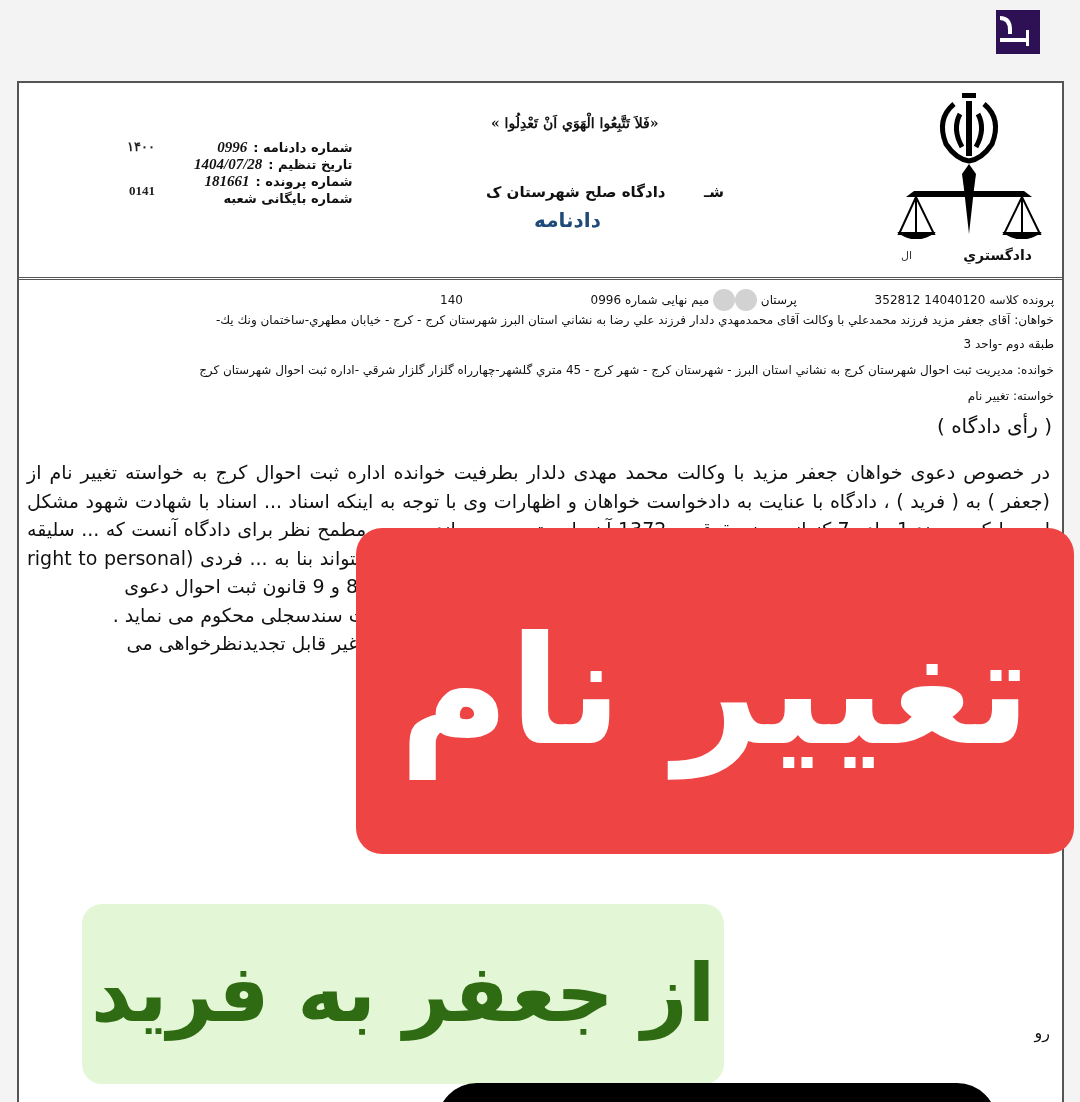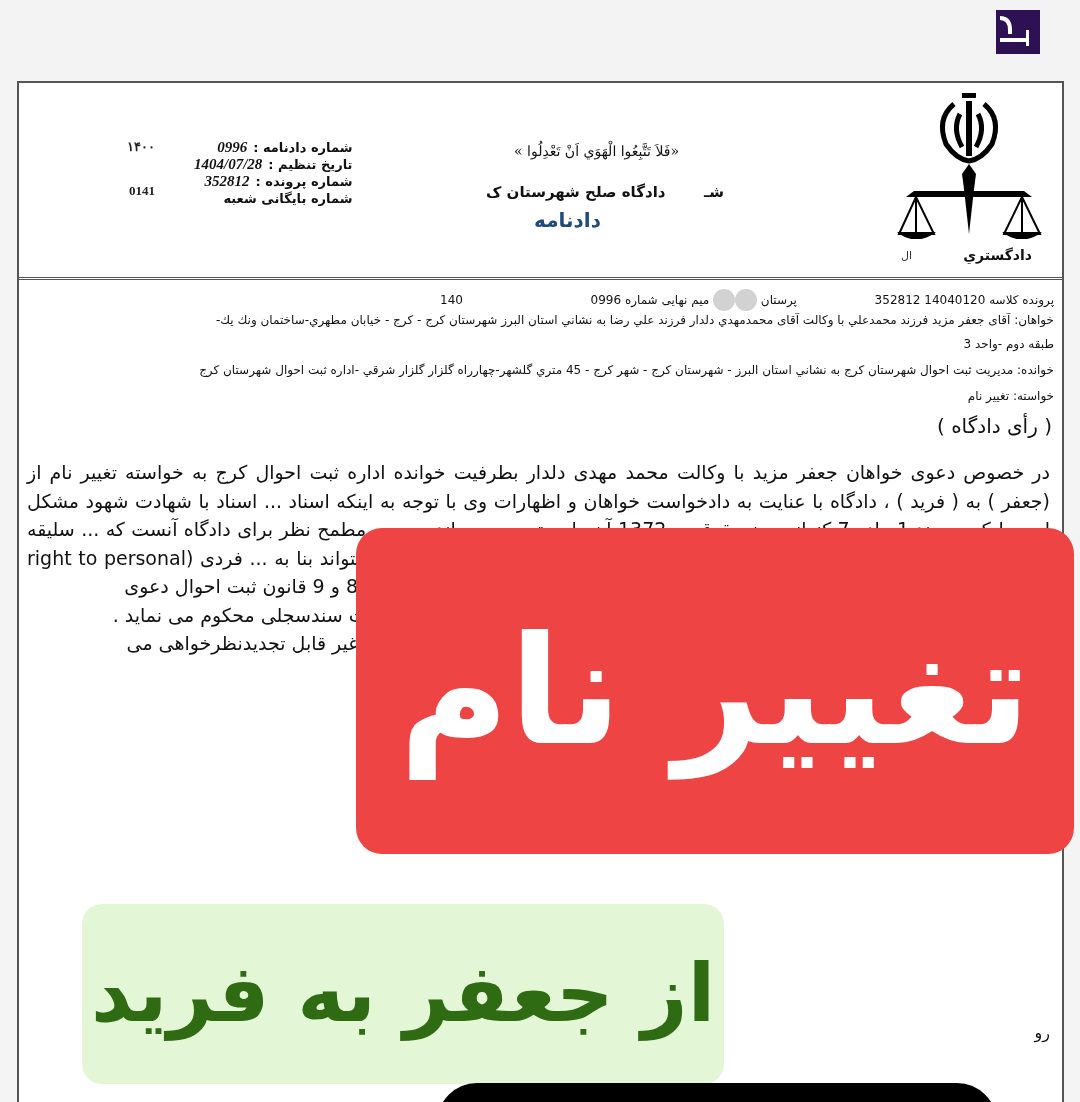--- a/index.html
+++ b/index.html
@@ -26,22 +26,22 @@
   }
   .emblem { position: absolute; right: 18px; top: 6px; width: 150px; height: 150px; }
   .emblem svg { width: 150px; height: 150px; display: block; }
   .judiciary {
     position: absolute; right: 30px; top: 164px; direction: rtl;
     font-size: 14px; font-weight: bold; margin-left: 48px;
   }
   .judiciary-mark { position: absolute; right: 150px; top: 166px; font-size: 11px; color: #333; }
 
   .verse {
-    position: absolute; left: 495px; top: 32px; direction: rtl;
-    font-family: "DejaVu Serif", serif; font-size: 14px; font-weight: normal; margin-top: 28px;
+    position: absolute; left: 472px; top: 32px; direction: rtl;
+    font-family: "DejaVu Serif", serif; font-size: 14px; font-weight: bold;
   }
   .court-name {
     position: absolute; left: 467px; top: 100px; direction: rtl;
     font-size: 15px; font-weight: bold; white-space: nowrap;
   }
   .court-prefix { position: absolute; left: 685px; top: 100px; font-size: 15px; font-weight: bold; }
   .doc-title {
     position: absolute; left: 515px; top: 125px; direction: rtl;
     font-size: 20px; font-weight: bold; color: #1f4a7a;
   }
@@ -139,21 +139,21 @@
       <div class="row">
         <span>شماره دادنامه :</span>
         <span class="val">0996</span>
       </div>
       <div class="row">
         <span>تاریخ تنظیم :</span>
         <span class="val">1404/07/28</span>
       </div>
       <div class="row">
         <span>شماره پرونده :</span>
-        <span class="val">352812</span>
+        <span class="val">181661</span>
       </div>
       <div class="row">
         <span>شماره بایگانی شعبه</span>
       </div>
     </div>
     <div class="meta-extra" style="left:108px; top:56px;">۱۴۰۰</div>
     <div class="meta-extra" style="left:110px; top:100px;">0141</div>
   </div>
 
   <div class="lines">

